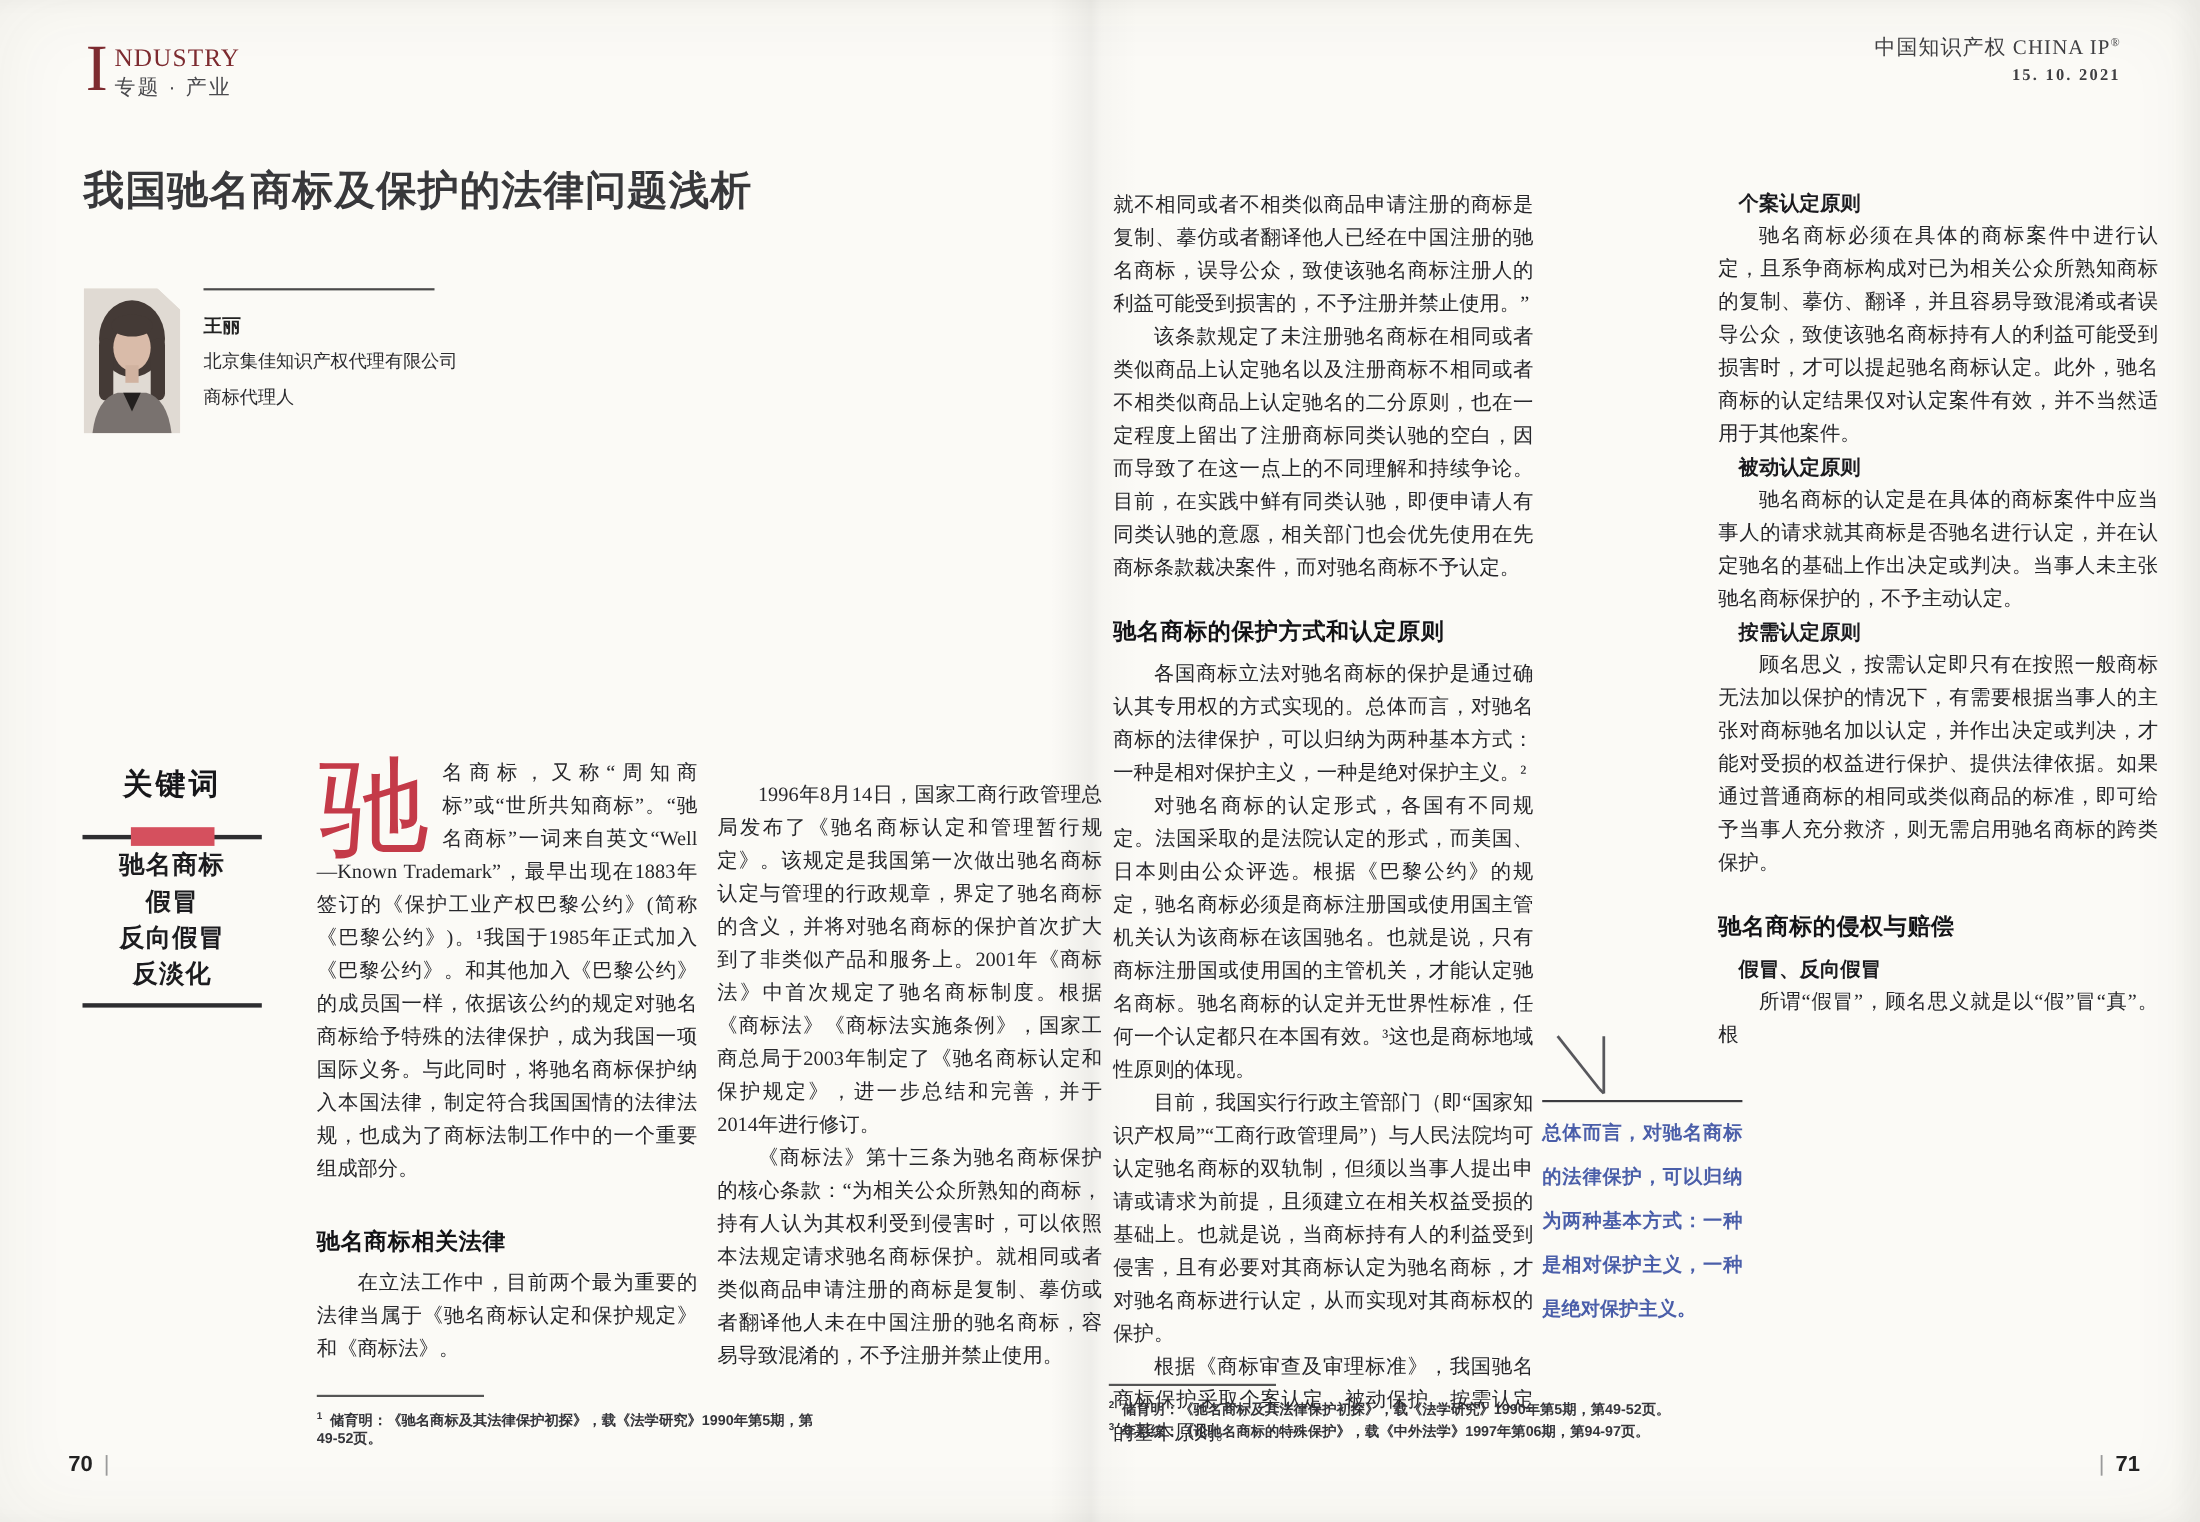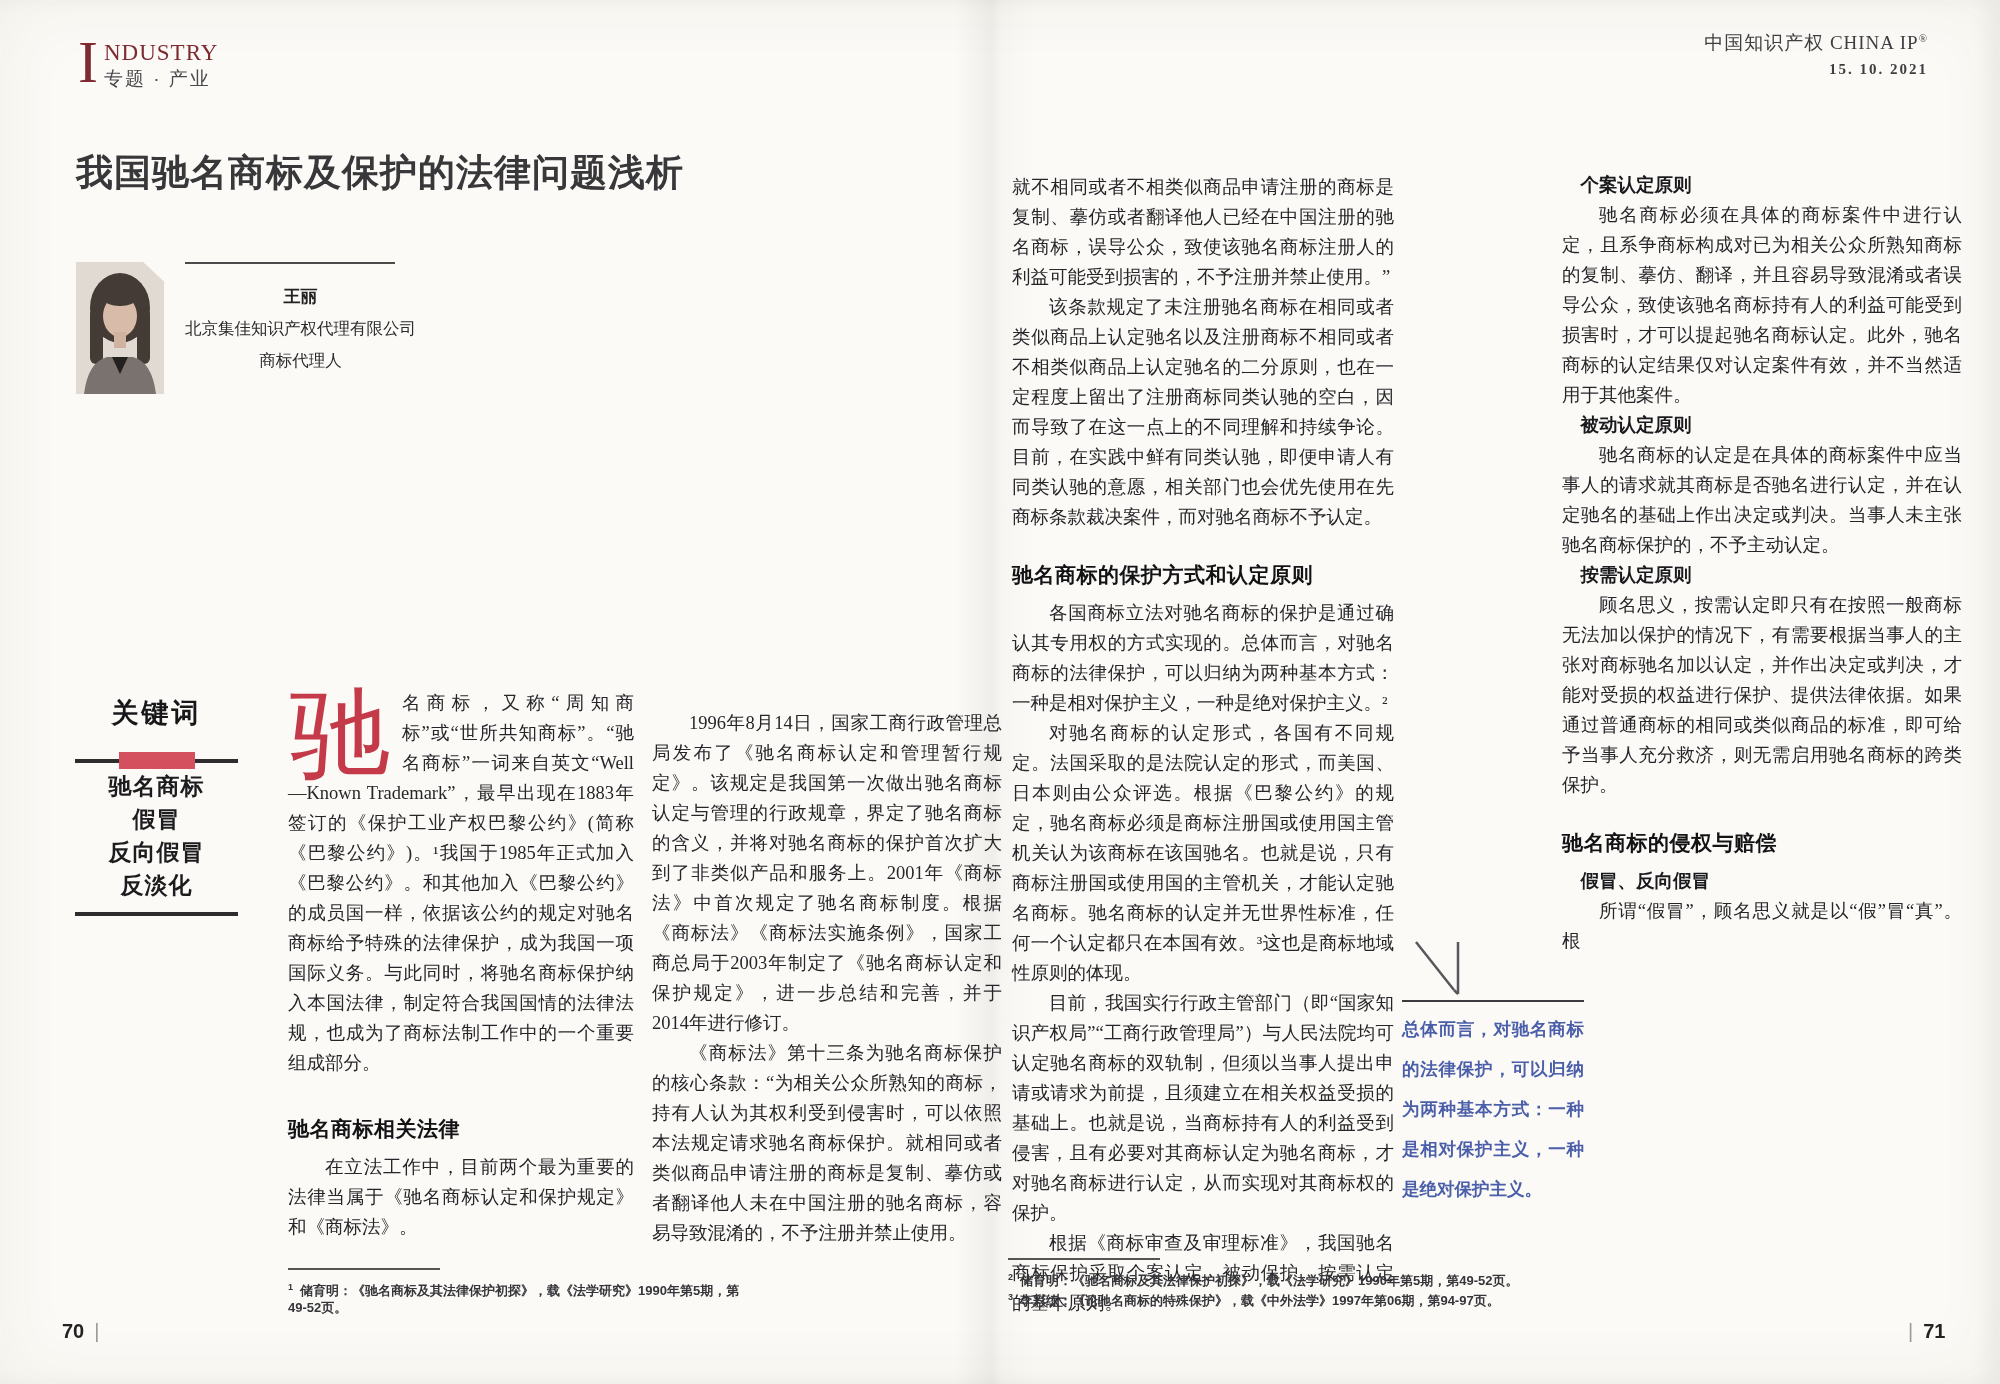--- a/index.html
+++ b/index.html
@@ -25,21 +25,21 @@
   .date{font-size:15px;letter-spacing:2px;margin-top:5px;font-weight:bold;}
 
   
   .title{position:absolute;left:76px;top:148px;margin:0;
     font-family:"Liberation Sans","DejaVu Sans",sans-serif;font-size:37px;font-weight:800;
     letter-spacing:1px;color:#38383b;}
   .author{position:absolute;left:76px;top:262px;display:flex;}
   .photo{width:88px;height:132px;clip-path:polygon(0 0,76% 0,100% 15%,100% 100%,0 100%);
     background:#e3ddd6;flex:none;}
   .photo svg{display:block;}
-  .author-info{margin-left:21px;padding-top:0;text-align:center;}
+  .author-info{margin-left:21px;padding-top:0;}
   .author-rule{width:210px;height:2px;background:#4a4a4a;}
   .author-name{font-family:"Liberation Sans","DejaVu Sans",sans-serif;font-size:17px;font-weight:700;color:#222;margin-top:21px;}
   .author-co,.author-role{font-family:"Liberation Sans","DejaVu Sans",sans-serif;font-size:16.5px;color:#2b2b2e;margin-top:10px;}
 
   
   .keywords{position:absolute;left:75px;top:695px;width:163px;text-align:center;}
   .kw-title{font-size:27px;font-weight:700;letter-spacing:3px;color:#17171a;}
   .kw-divider{position:relative;height:18px;margin-top:21px;}
   .kw-line{position:absolute;left:0;right:0;top:7px;height:4px;background:#2d2d30;}
   .kw-red{position:absolute;left:50%;transform:translateX(-50%);top:0;width:76px;height:17px;background:#d5505e;}

